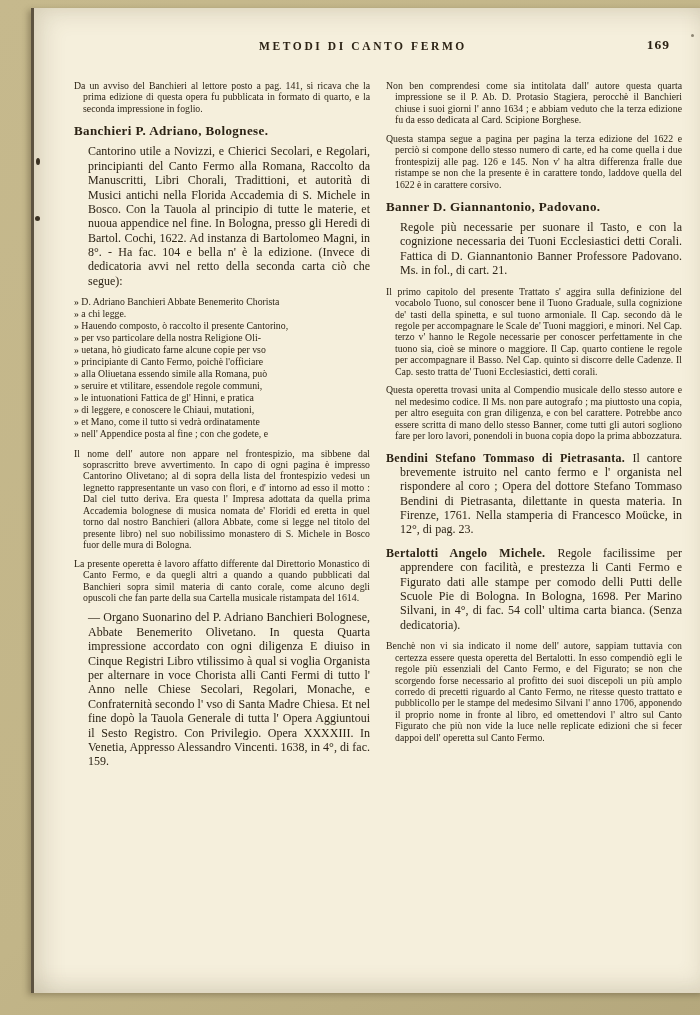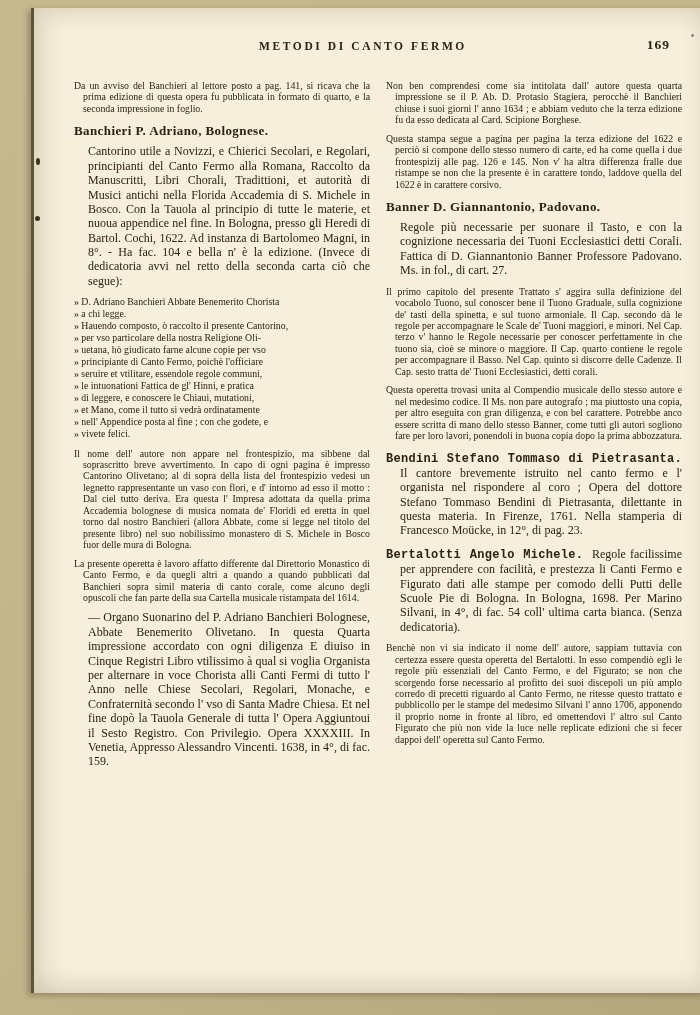--- a/index.html
+++ b/index.html
@@ -49,21 +49,21 @@
     margin:9px 0 5px;
   }
   .entry{
     font-size:12px;line-height:1.2;text-align:justify;
     margin:0 0 8px 14px;
   }
   .entry-lead-p{
     font-size:12px;line-height:1.2;text-align:justify;
     margin:9px 0 8px;padding-left:14px;text-indent:-14px;
   }
-  .entry-lead-p b{font-weight:700;letter-spacing:.3px;font-family:Liberation Mono, monospace;}
+  .entry-lead-p b{font-weight:700;letter-spacing:.3px;}
   .quote{margin:2px 0 8px;}
   .quote-line{
     font-size:9.8px;line-height:1.22;
     padding-left:10px;text-indent:-10px;
   }
 </style>
 </head>
 <body>
 
 <div class="scan-bg">
@@ -81,36 +81,36 @@
             <p class="note">Da un avviso del Banchieri al lettore posto a pag. 141, si ricava che la prima edizione di questa opera fu pubblicata in formato di quarto, e la seconda impressione in foglio.</p>
             <p class="heading">Banchieri P. Adriano, Bolognese.</p>
             <p class="entry">Cantorino utile a Novizzi, e Chierici Secolari, e Regolari, principianti del Canto Fermo alla Romana, Raccolto da Manuscritti, Libri Chorali, Tradittioni, et autorità di Musici antichi nella Florida Accademia di S. Michele in Bosco. Con la Tauola al principio di tutte le materie, et nuoua appendice nel fine. In Bologna, presso gli Heredi di Bartol. Cochi, 1622. Ad instanza di Bartolomeo Magni, in 8°. - Ha fac. 104 e bella n' è la edizione. (Invece di dedicatoria avvi nel retto della seconda carta ciò che segue):</p>
             <div class="quote">
               <div class="quote-line">» D. Adriano Banchieri Abbate Benemerito Chorista</div>
               <div class="quote-line">» a chi legge.</div>
               <div class="quote-line">» Hauendo composto, ò raccolto il presente Cantorino,</div>
               <div class="quote-line">» per vso particolare della nostra Religione Oli-</div>
               <div class="quote-line">» uetana, hò giudicato farne alcune copie per vso</div>
               <div class="quote-line">» principiante di Canto Fermo, poichè l'officiare</div>
+              <div class="quote-line">» alla Oliuetana essendo simile alla Romana, può</div>
               <div class="quote-line">» seruire et vtilitare, essendole regole communi,</div>
               <div class="quote-line">» le intuonationi Fattica de gl' Hinni, e pratica</div>
               <div class="quote-line">» di leggere, e conoscere le Chiaui, mutationi,</div>
               <div class="quote-line">» et Mano, come il tutto si vedrà ordinatamente</div>
               <div class="quote-line">» nell' Appendice posta al fine ; con che godete, e</div>
-              <div class="quote-line">» vivete felici.</div>
             </div>
             <p class="note">Il nome dell' autore non appare nel frontespizio, ma sibbene dal soprascritto breve avvertimento. In capo di ogni pagina è impresso Cantorino Olivetano; al di sopra della lista del frontespizio vedesi un legnetto rappresentante un vaso con flori, e d' intorno ad esso il motto : Dal ciel tutto deriva. Era questa l' Impresa adottata da quella prima Accademia bolognese di musica nomata de' Floridi ed eretta in quel torno dal nostro Banchieri (allora Abbate, come si legge nel titolo del presente libro) nel suo nobilissimo monastero di S. Michele in Bosco fuor delle mura di Bologna.</p>
             <p class="note">La presente operetta è lavoro affatto differente dal Direttorio Monastico di Canto Fermo, e da quegli altri a quando a quando pubblicati dal Banchieri sopra simil materia di canto corale, come alcuno degli opuscoli che fan parte della sua Cartella musicale ristampata del 1614.</p>
             <p class="entry">— Organo Suonarino del P. Adriano Banchieri Bolognese, Abbate Benemerito Olivetano. In questa Quarta impressione accordato con ogni diligenza E diuiso in Cinque Registri Libro vtilissimo à qual si voglia Organista per alternare in voce Chorista alli Canti Fermi di tutto l' Anno nelle Chiese Secolari, Regolari, Monache, e Confraternità secondo l' vso di Santa Madre Chiesa. Et nel fine dopò la Tauola Generale di tutta l' Opera Aggiuntoui il Sesto Registro. Con Privilegio. Opera XXXXIII. In Venetia, Appresso Alessandro Vincenti. 1638, in 4°, di fac. 159.</p>
           </div>
         <div class="col" id="col-right">
             <p class="note">Non ben comprendesi come sia intitolata dall' autore questa quarta impressione se il P. Ab. D. Protasio Stagiera, perocchè il Banchieri chiuse i suoi giorni l' anno 1634 ; e abbiam veduto che la terza edizione fu da esso dedicata al Card. Scipione Borghese.</p>
             <p class="note">Questa stampa segue a pagina per pagina la terza edizione del 1622 e perciò si compone dello stesso numero di carte, ed ha come quella i due frontespizij alle pag. 126 e 145. Non v' ha altra differenza fralle due ristampe se non che la presente è in carattere tondo, laddove quella del 1622 è in carattere corsivo.</p>
             <p class="heading">Banner D. Giannantonio, Padovano.</p>
-            <p class="entry">Regole più necessarie per suonare il Tasto, e con la cognizione necessaria dei Tuoni Ecclesiastici detti Corali. Fattica di D. Giannantonio Banner Professore Padovano. Ms. in fol., di cart. 27.</p>
+            <p class="entry">Regole più necessarie per suonare il Tasto, e con la cognizione necessaria dei Tuoni Ecclesiastici detti Corali. Fattica di D. Giannantonio Banner Professore Padovano. Ms. in fol., di cart. 21.</p>
             <p class="note">Il primo capitolo del presente Trattato s' aggira sulla definizione del vocabolo Tuono, sul conoscer bene il Tuono Graduale, sulla cognizione de' tasti della spinetta, e sul tuono armoniale. Il Cap. secondo dà le regole per accompagnare le Scale de' Tuoni maggiori, e minori. Nel Cap. terzo v' hanno le Regole necessarie per conoscer perfettamente in che tuono sia, cioè se minore o maggiore. Il Cap. quarto contiene le regole per accompagnare il Basso. Nel Cap. quinto si discorre delle Cadenze. Il Cap. sesto tratta de' Tuoni Ecclesiastici, detti corali.</p>
             <p class="note">Questa operetta trovasi unita al Compendio musicale dello stesso autore e nel medesimo codice. Il Ms. non pare autografo ; ma piuttosto una copia, per altro eseguita con gran diligenza, e con bel carattere. Potrebbe anco essere scritta di mano dello stesso Banner, come tutti gli autori sogliono fare per loro lavori, ponendoli in buona copia dopo la prima abbozzatura.</p>
             <p class="entry-lead-p"><b>Bendini Stefano Tommaso di Pietrasanta. </b><span>Il cantore brevemente istruito nel canto fermo e l' organista nel rispondere al coro ; Opera del dottore Stefano Tommaso Bendini di Pietrasanta, dilettante in questa materia. In Firenze, 1761. Nella stamperia di Francesco Moücke, in 12°, di pag. 23.</span></p>
             <p class="entry-lead-p"><b>Bertalotti Angelo Michele. </b><span>Regole facilissime per apprendere con facilità, e prestezza li Canti Fermo e Figurato dati alle stampe per comodo delli Putti delle Scuole Pie di Bologna. In Bologna, 1698. Per Marino Silvani, in 4°, di fac. 54 coll' ultima carta bianca. (Senza dedicatoria).</span></p>
             <p class="note">Benchè non vi sia indicato il nome dell' autore, sappiam tuttavia con certezza essere questa operetta del Bertalotti. In esso compendiò egli le regole più essenziali del Canto Fermo, e del Figurato; se non che scorgendo forse necessario al profitto dei suoi discepoli un più amplo corredo di precetti riguardo al Canto Fermo, ne ritesse questo trattato e pubblicollo per le stampe del medesimo Silvani l' anno 1706, apponendo il proprio nome in fronte al libro, ed omettendovi l' altro sul Canto Figurato che più non vide la luce nelle replicate edizioni che si fecer dappoi dell' operetta sul Canto Fermo.</p>
           </div>
       </div>
     </div>
   </div>
 </div>

